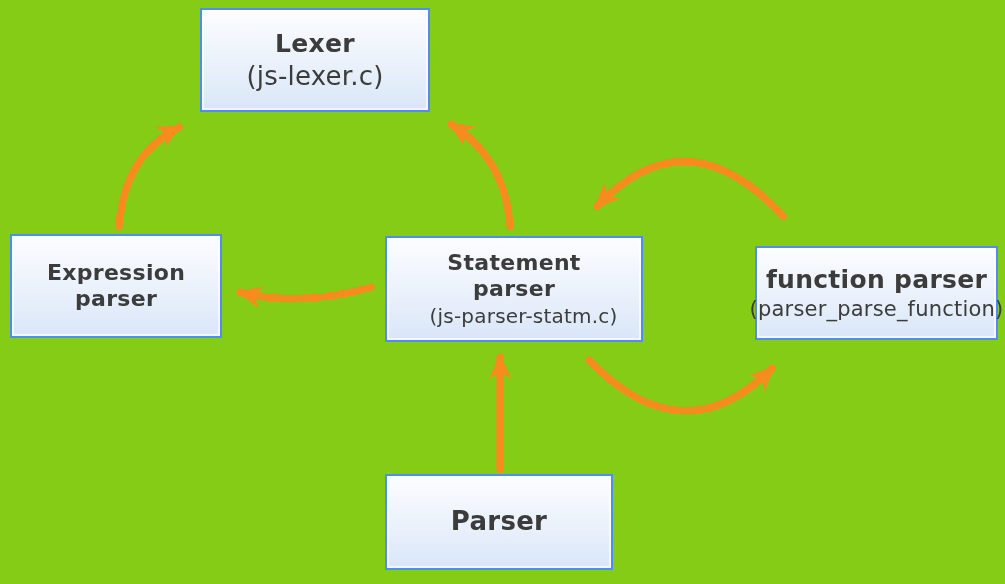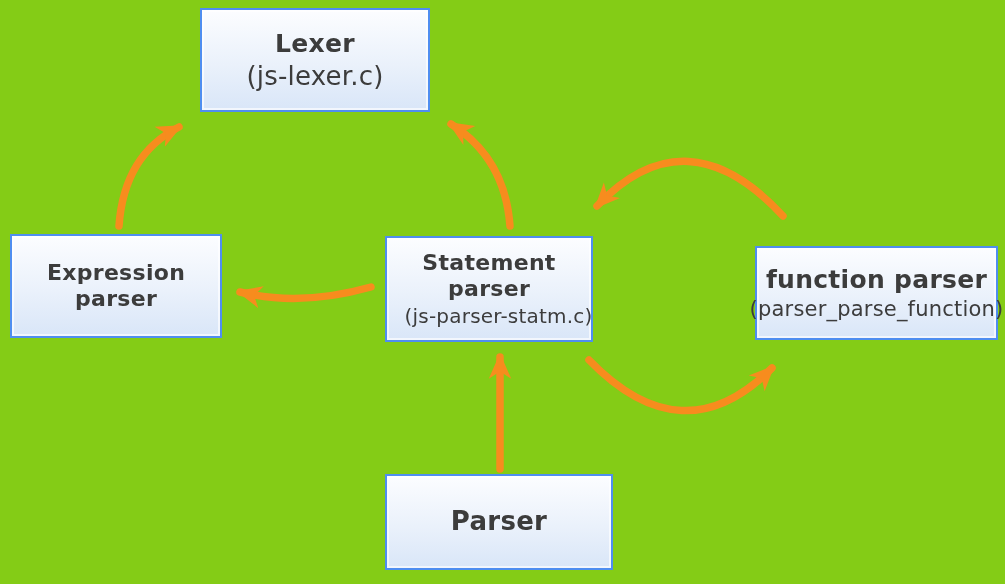--- a/index.html
+++ b/index.html
@@ -49,21 +49,21 @@
   }
   .node-subtitle {
     font-weight: 400;
     white-space: nowrap;
     letter-spacing: 0.2px;
     margin-top: 2px;
   }
 
   .node--lexer      { left: 200px; top:   8px; width: 230px; height: 104px; }
   .node--expression { left:  10px; top: 234px; width: 212px; height: 104px; }
-  .node--statement  { left: 385px; top: 236px; width: 208px; height: 106px; }
+  .node--statement  { left: 385px; top: 236px; width: 258px; height: 106px; }
   .node--function   { left: 755px; top: 246px; width: 243px; height:  94px; }
   .node--parser     { left: 385px; top: 474px; width: 228px; height:  96px; }
 
   .node--lexer      .node-title { font-size: 25px; }
   .node--lexer      .node-subtitle { font-size: 26px; }
   .node--expression .node-title { font-size: 22px; }
   .node--expression .node-subtitle { font-size: 20px; }
   .node--statement  .node-title { font-size: 22px; }
   .node--statement  .node-subtitle { font-size: 20px; margin-left: 19px; }
   .node--function   .node-title { font-size: 25px; }

